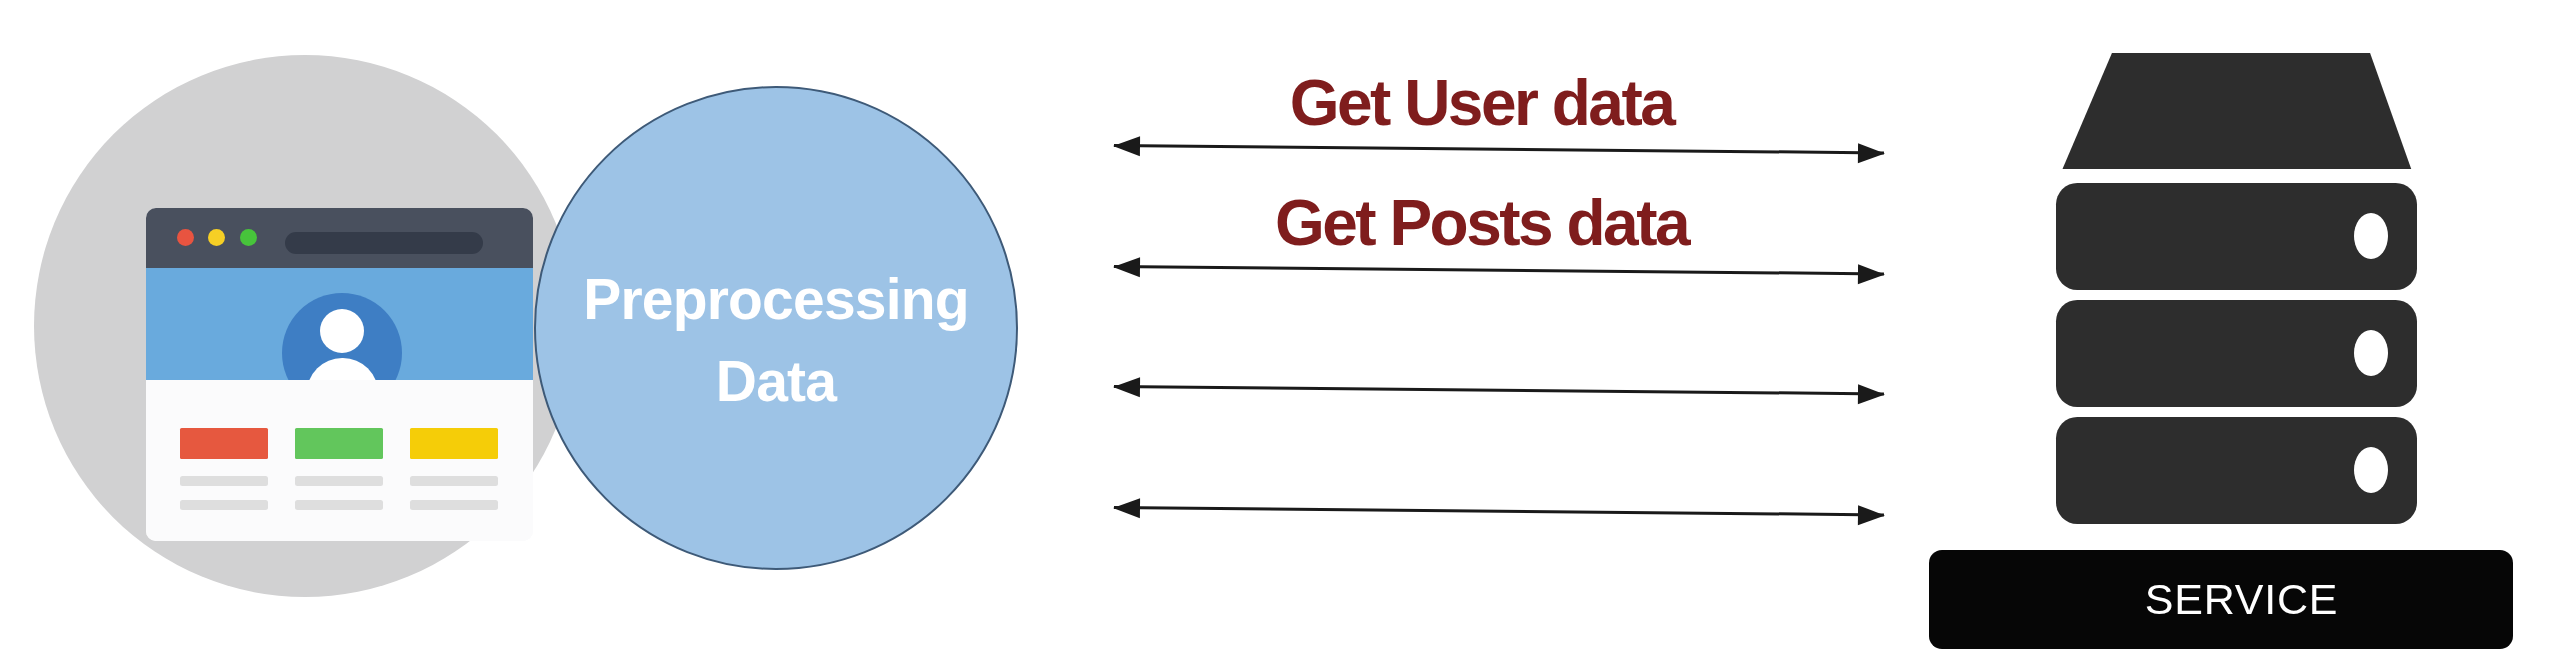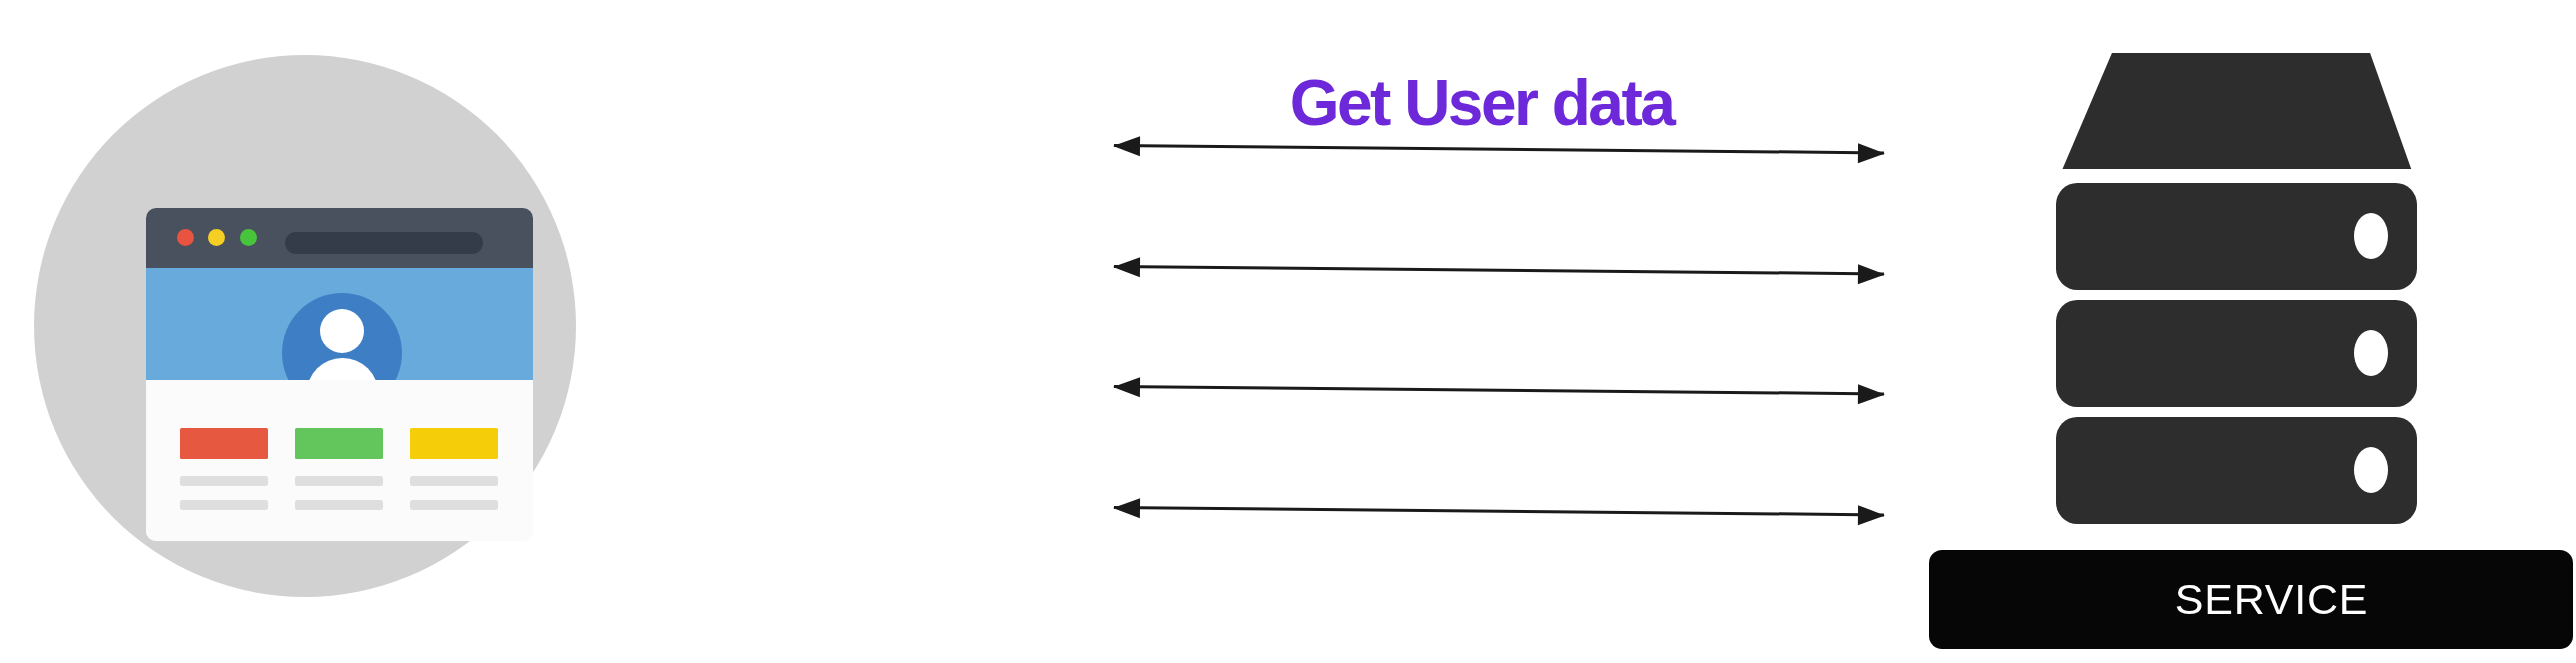--- a/index.html
+++ b/index.html
@@ -42,40 +42,40 @@
   .blue-circle { position:absolute; left:534px; top:86px; width:484px; height:484px;
                  border-radius:50%; background:#9dc3e6; border:2.5px solid #3e5a78;
                  display:flex; flex-direction:column; align-items:center; justify-content:center;
                  padding-top:23px; }
   .blue-circle .line { color:#ffffff; font-weight:bold; font-size:57px; line-height:82px;
                        letter-spacing:-0.8px; text-align:center; }
 
   
   .req-label { position:absolute; left:1100px; width:763px; height:66px; line-height:66px;
                text-align:center; font-size:64px; font-weight:bold; letter-spacing:-2.5px;
-               color:#6d28d9; white-space:nowrap; }
+               color:#7f1d1d; white-space:nowrap; }
   .rl1 { top:70px; } .rl2 { top:190px; } .rl3 { top:310px; } .rl4 { top:431px; }
   .arrow { position:absolute; left:1114px; width:770px; height:3.3px; background:#1a1a1a;
            transform:rotate(0.55deg); transform-origin:0 50%; }
   .ar1 { top:144px; } .ar2 { top:265px; } .ar3 { top:385px; } .ar4 { top:506px; }
   .ahead { position:absolute; top:50%; width:0; height:0; transform:translateY(-50%); }
   .ahead.left  { left:-0.8px;  border-top:10.7px solid transparent; border-bottom:10.7px solid transparent;
                  border-right:27px solid #1a1a1a; }
   .ahead.right { right:-0.8px; border-top:10.7px solid transparent; border-bottom:10.7px solid transparent;
                  border-left:27px solid #1a1a1a; }
 
   
   .server { position:absolute; left:2056px; top:53px; width:361px; height:471px; }
   .server-lid { position:absolute; left:0; top:0; width:361px; height:116px; background:#2d2d2d;
                 clip-path:polygon(15.5% 0, 87% 0, 98.4% 100%, 1.8% 100%); }
   .drive { position:absolute; left:0; width:361px; height:107px; border-radius:21.3px; background:#2d2d2d; }
   .d1 { top:130px; } .d2 { top:247px; } .d3 { top:364px; }
   .drive-light { position:absolute; right:29px; top:30px; width:34px; height:46px;
                  border-radius:50%; background:#ffffff; }
-  .service-bar { position:absolute; left:1929px; top:550px; width:644px; height:99px;
+  .service-bar { position:absolute; left:1929px; top:550px; width:584px; height:99px;
                  border-radius:13px; background:#060606; display:flex; align-items:center;
                  justify-content:center;padding-left:41px; }
   .service-bar span { color:#ffffff; font-size:43px; letter-spacing:0.8px; }
 </style>
 </head>
 <body>
 
 <div class="canvas">
 
   <div class="gray-circle">
@@ -104,27 +104,32 @@
         </div>
         <div class="col c3">
           <span class="col-block"></span>
           <span class="col-line l1"></span>
           <span class="col-line l2"></span>
         </div>
       </div>
     </div>
   </div>
 
+  <div class="blue-circle">
+    <div class="line">Preprocessing</div>
+    <div class="line">Data</div>
+  </div>
 
   <div class="req-label rl1">Get User data</div>
   <div class="arrow ar1">
     <span class="ahead left"></span>
     <span class="ahead right"></span>
   </div>
 
+  <div class="req-label rl2">Get Posts data</div>
   <div class="arrow ar2">
     <span class="ahead left"></span>
     <span class="ahead right"></span>
   </div>
 
   <div class="arrow ar3">
     <span class="ahead left"></span>
     <span class="ahead right"></span>
   </div>
 

